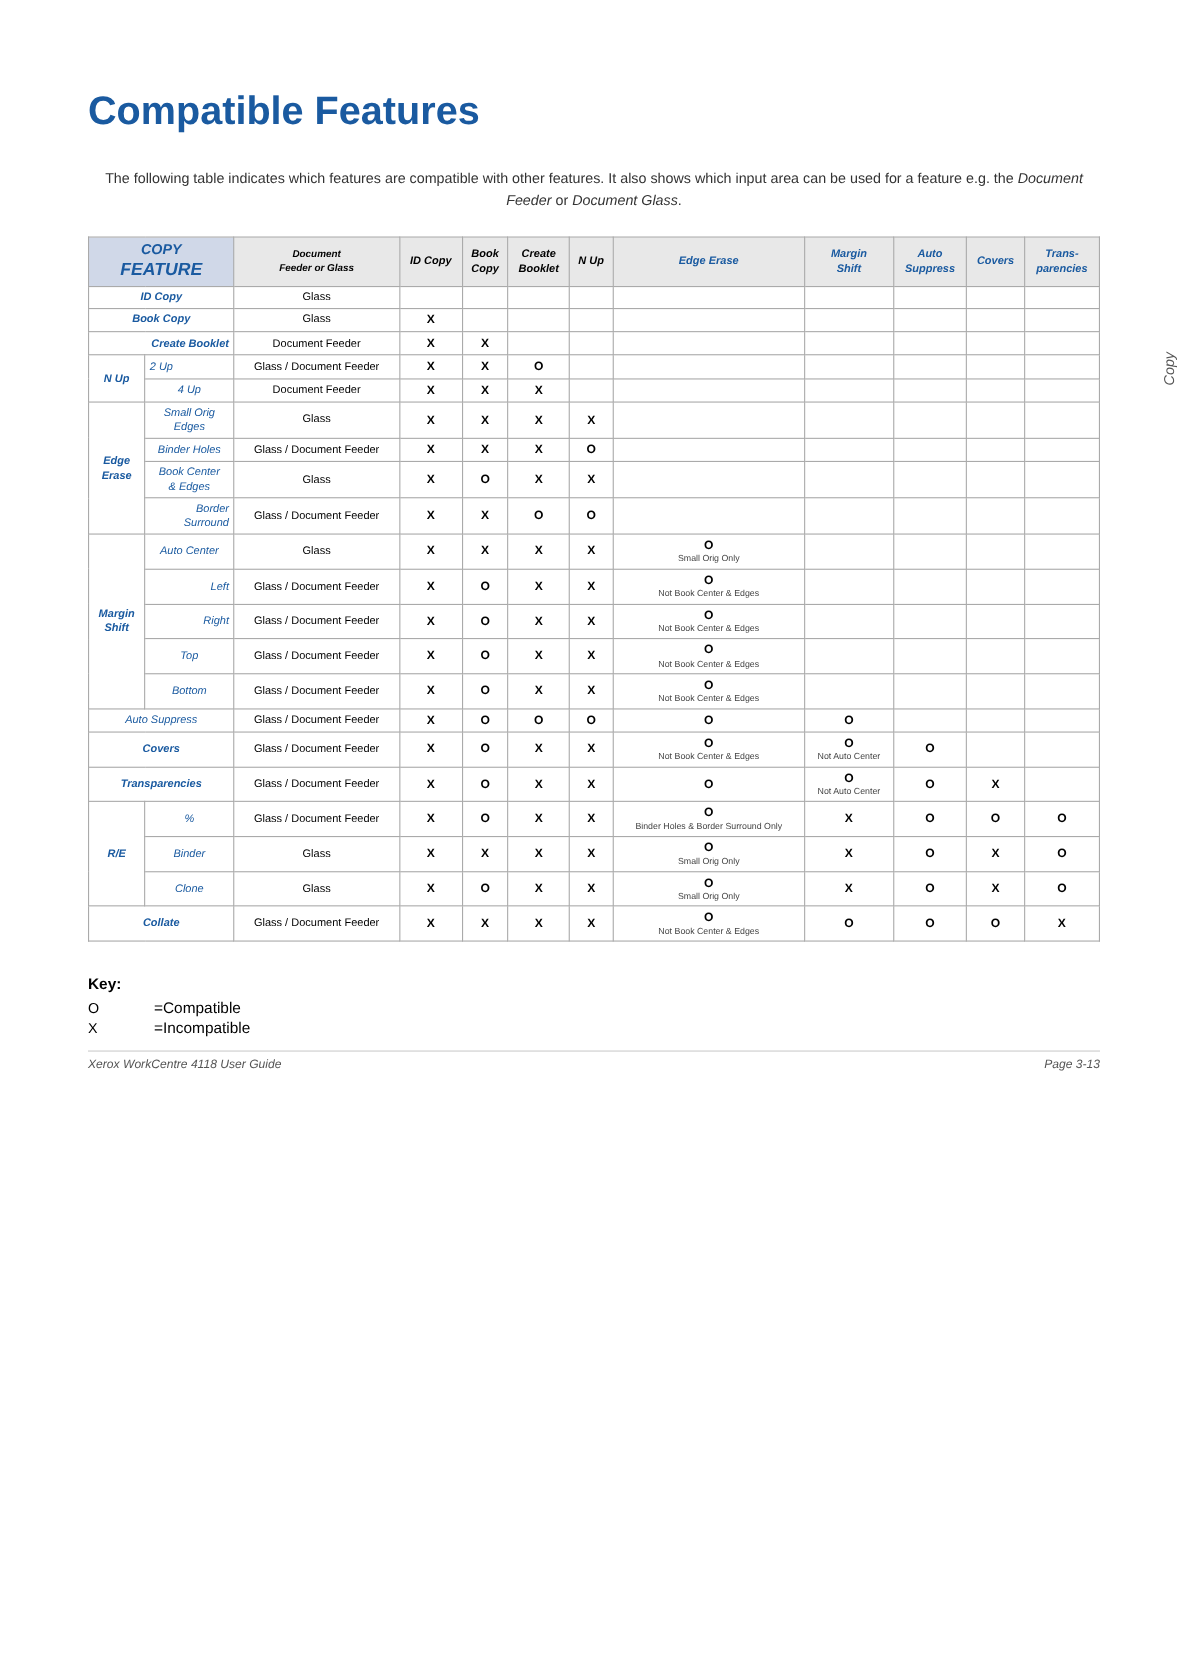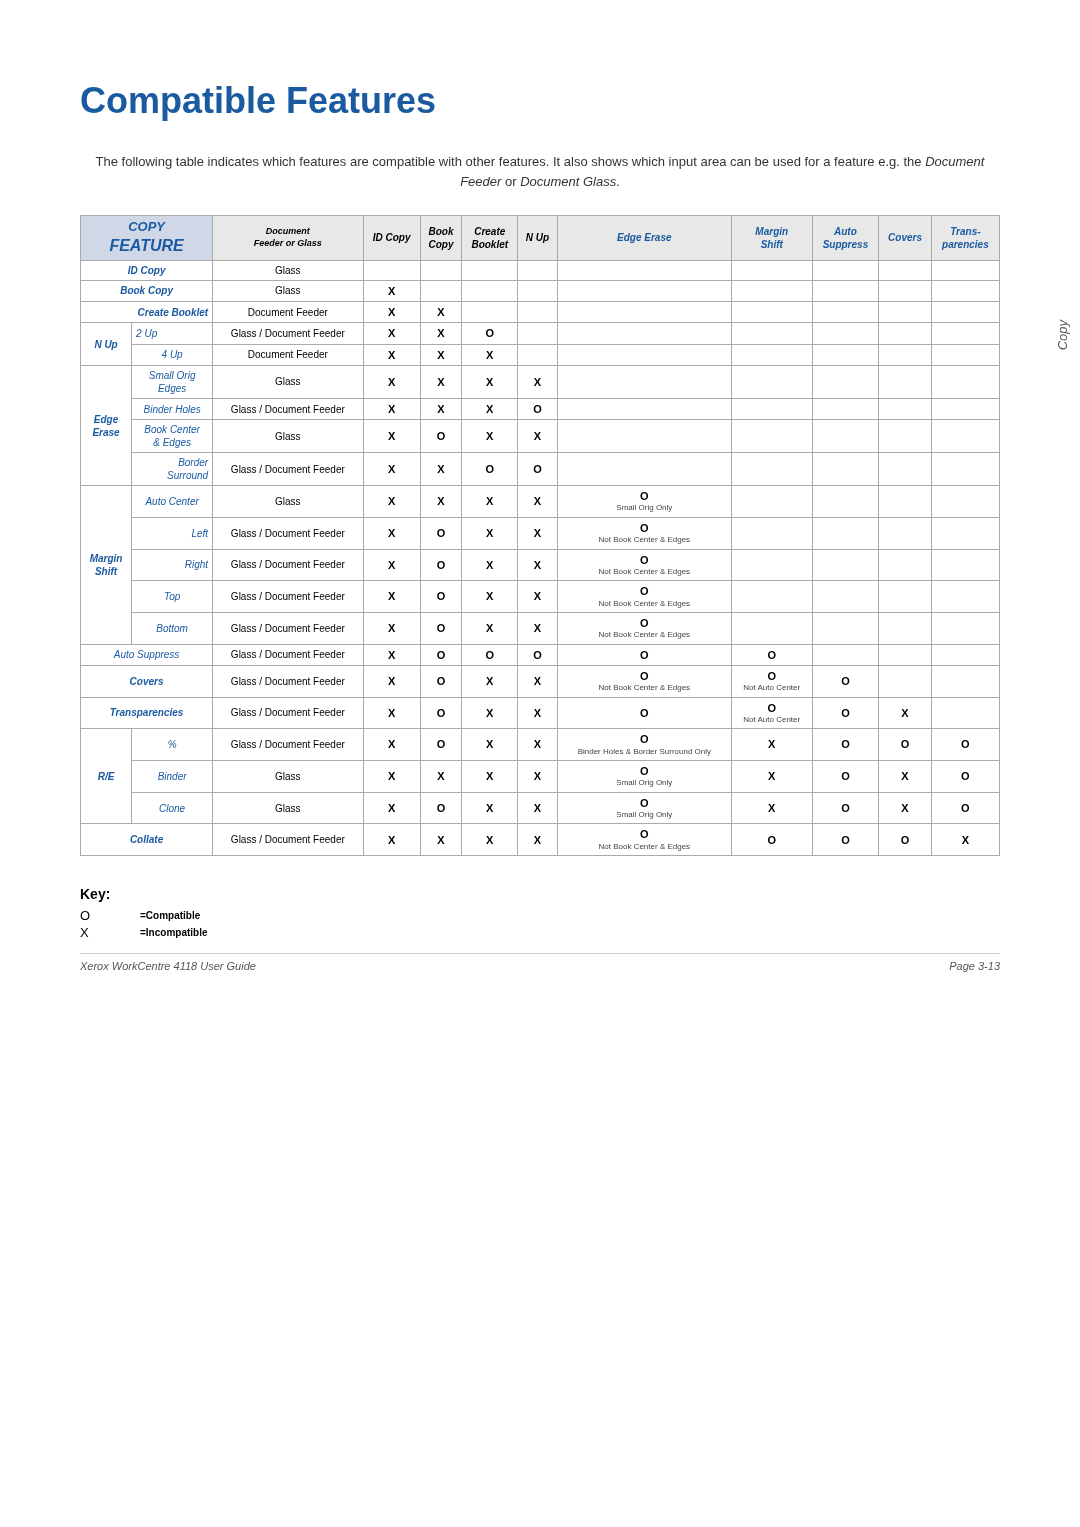--- a/index.html
+++ b/index.html
@@ -115,22 +115,21 @@
       align-items: center;
       margin-bottom: 2px;
     }
 
     .key-symbol {
       width: 60px;
       font-size: 13px;
     }
 
     .key-desc {
-      font-size: 10px;
-      font-weight: bold;
+      font-size: 14px;
     }
 
     
     .footer {
       position: absolute;
       bottom: 30px;
       left: 80px;
       right: 80px;
       display: flex;
       justify-content: space-between;

